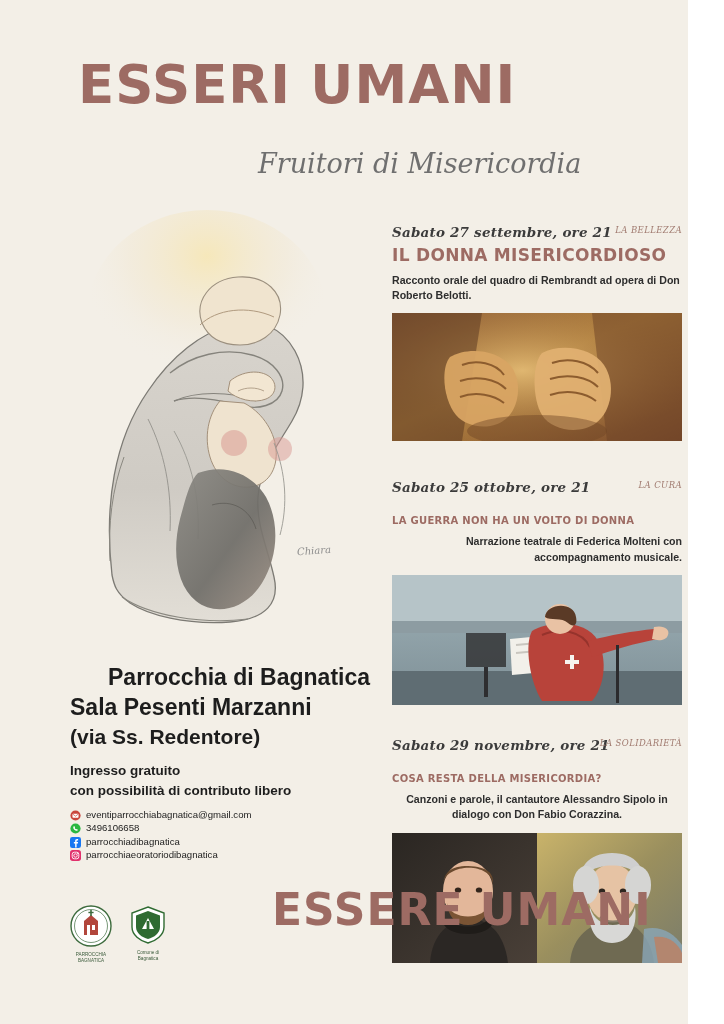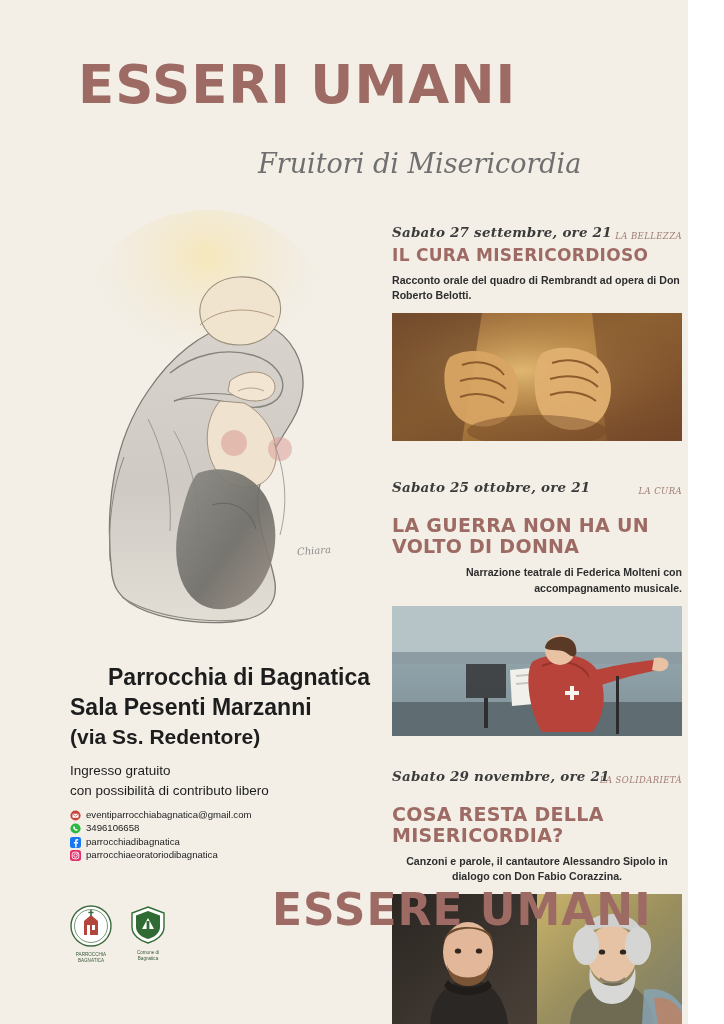--- a/index.html
+++ b/index.html
@@ -78,38 +78,38 @@
     font-style: italic;
     font-weight: bold;
     font-size: 13.5px;
     color: #3b3b3b;
     margin: 16px 0 6px 0;
     letter-spacing: .2px;
   }
   .ev-tag {
     position: absolute;
     right: 0;
-    top: 7px;
+    top: 1px;
     font-family: "DejaVu Serif", serif;
     font-style: italic;
     font-size: 8.5px;
     letter-spacing: .4px;
     color: #a07a6f;
     text-transform: uppercase;
   }
   .ev-title {
     font-family: "DejaVu Sans", sans-serif;
     font-weight: bold;
     font-size: 17px;
     color: #9d6b63;
     margin: 0 0 8px 0;
     letter-spacing: .3px;
     line-height: 1.1;
   }
-  .ev-title.sm { font-size: 19px; margin-top: 20px; }
+  .ev-title.sm { font-size: 10px; margin-top: 20px; }
   .ev-desc {
     font-family: "Liberation Sans", sans-serif;
     font-weight: bold;
     font-size: 10.6px;
     color: #2e2e2e;
     line-height: 1.45;
     margin: 0 0 10px 0;
   }
   .ev-desc.center { text-align: center; }
   .ev-desc.right { text-align: right; }
@@ -139,21 +139,21 @@
     font-weight: bold;
     color: #1d1d1d;
     line-height: 1.32;
   }
   .info .line1 { font-size: 23px; margin-left: 38px; }
   .info .line2 { font-size: 23px; }
   .info .line3 { font-size: 21px; }
   .info .free {
     margin-top: 11px;
     font-family: "Liberation Sans", sans-serif;
-    font-weight: normal;
+    font-weight: bold;
     font-size: 13.5px;
     color: #1d1d1d;
     line-height: 1.42;
   }
   .contacts {
     margin-top: 10px;
     font-family: "Liberation Sans", sans-serif;
     font-size: 9.6px;
     color: #1d1d1d;
     text-align: center;
@@ -254,21 +254,21 @@
       <path d="M58 356 C 56 320, 60 284, 72 252" fill="none" stroke="#8a8880" stroke-width="1"></path>
     </svg>
     <div class="sign">Chiara</div>
   </div>
 
   <div class="events">
 
     <div class="event">
       <div class="ev-tag">LA BELLEZZA</div>
       <div class="ev-date">Sabato 27 settembre, ore 21</div>
-      <div class="ev-title">IL CURA MISERICORDIOSO</div>
+      <div class="ev-title">IL DONNA MISERICORDIOSO</div>
       <div class="ev-desc">Racconto orale del quadro di Rembrandt ad opera di Don Roberto Belotti.</div>
       <div class="photo">
         <svg viewBox="0 0 290 128" preserveAspectRatio="none" xmlns="http://www.w3.org/2000/svg">
           <defs>
             <linearGradient id="p1bg" x1="0" y1="0" x2="1" y2="1">
               <stop offset="0%" stop-color="#8e5f3a"></stop>
               <stop offset="45%" stop-color="#b0803f"></stop>
               <stop offset="100%" stop-color="#7a4a2c"></stop>
             </linearGradient>
             <radialGradient id="p1light" cx="45%" cy="45%" r="60%">

